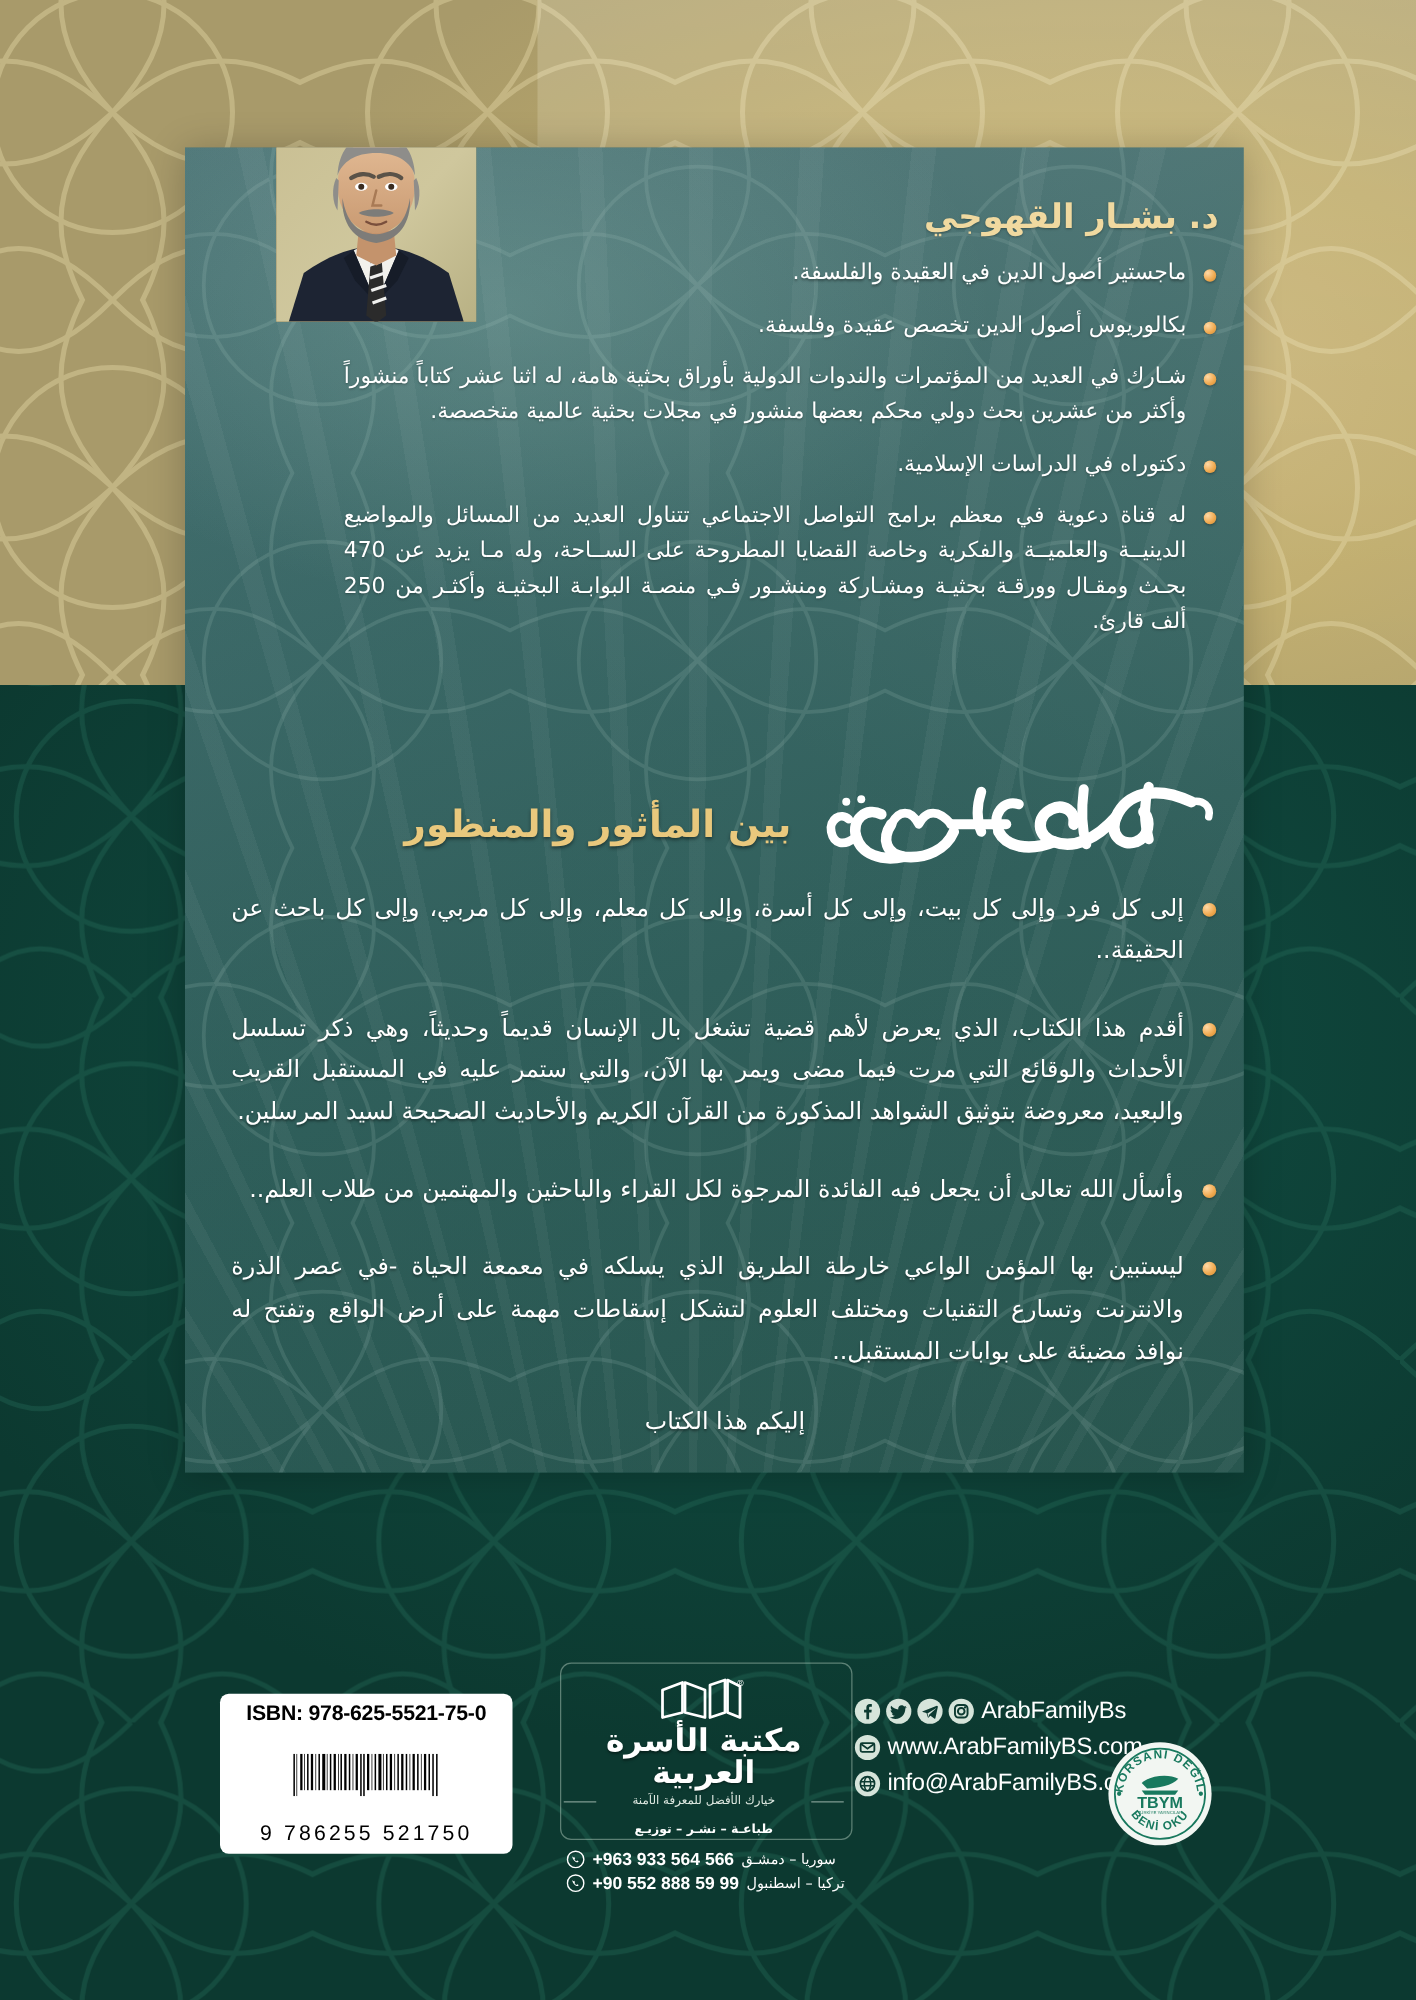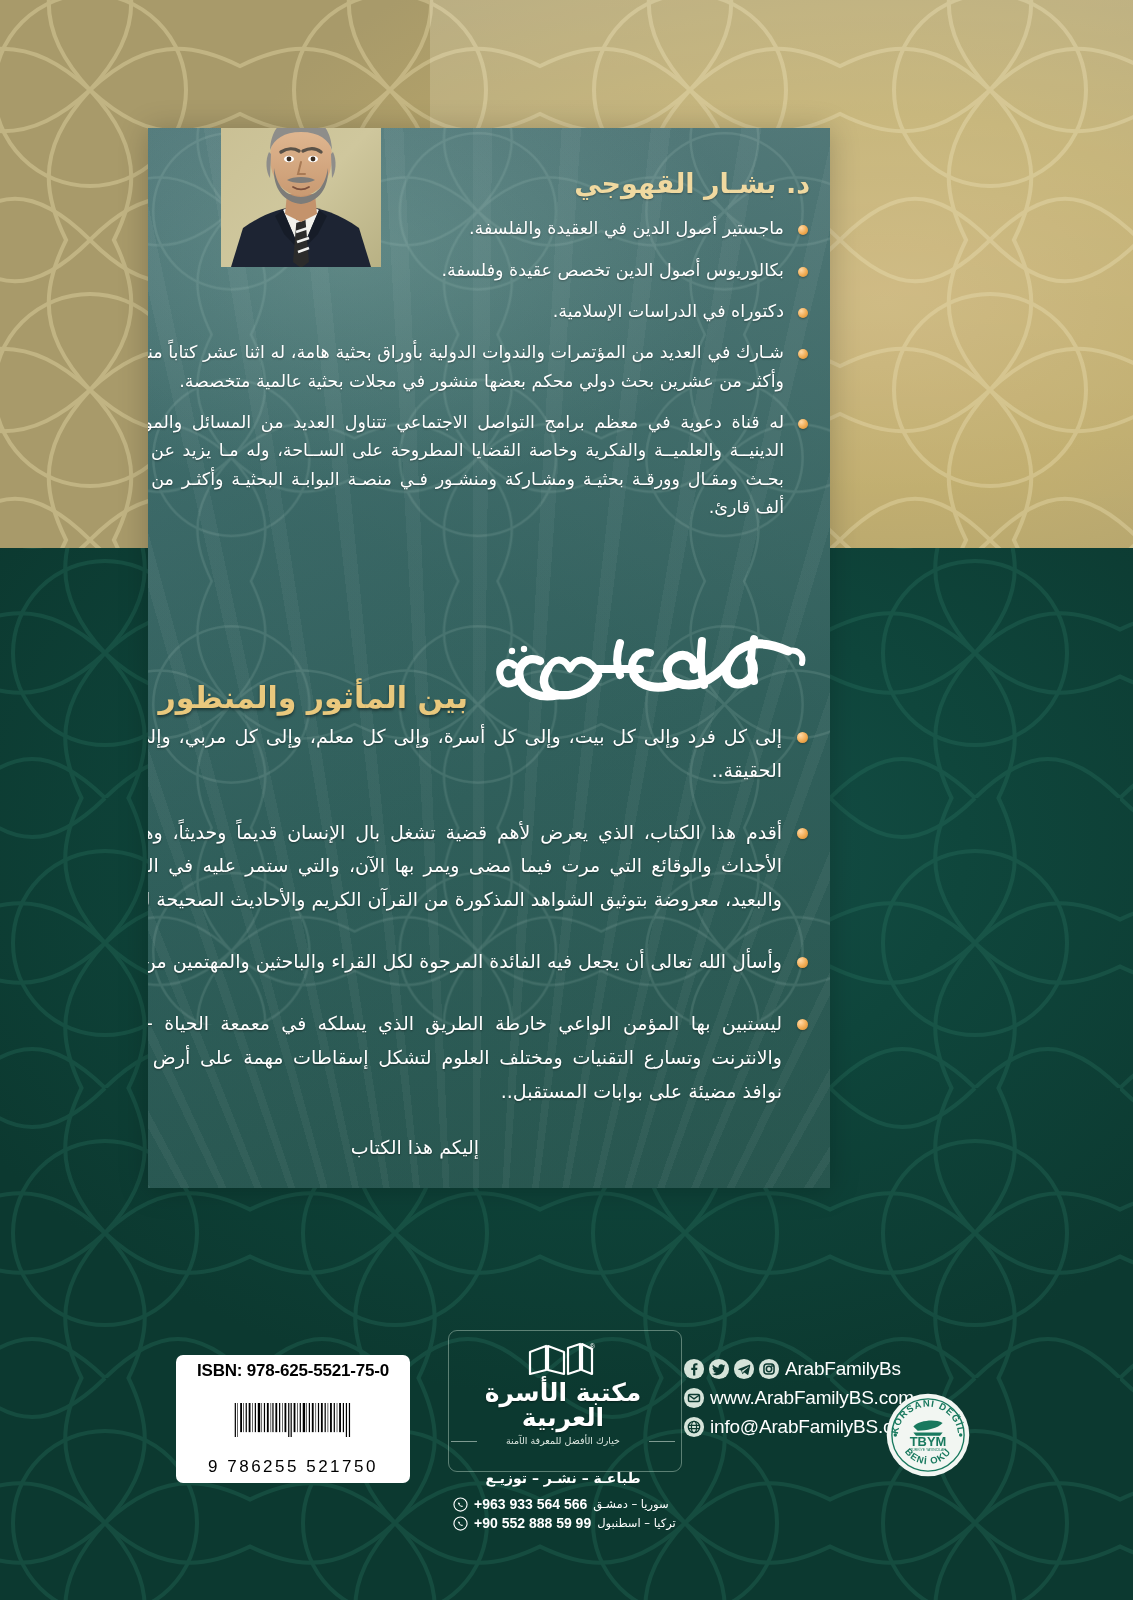--- a/index.html
+++ b/index.html
@@ -35,21 +35,21 @@
     position:absolute;left:0;top:548px;width:1133px;height:1052px;
     background:
       radial-gradient(ellipse 760px 560px at 55% 28%, #17514a 0%, #0f463c 45%, #0c3930 100%),
       #0d3a31;
     overflow:hidden;
   }
   .bot-pattern{position:absolute;inset:-40px;opacity:.5;}
 
   
   .inner-panel{
-    position:absolute;left:148px;top:128px;width:682px;height:1060px;
+    position:absolute;left:148px;top:118px;width:847px;height:1060px;
     background:
       linear-gradient(200deg,rgba(120,150,150,.30) 0%,rgba(60,110,110,.22) 45%,rgba(40,95,95,.18) 100%),
       linear-gradient(160deg,#4a7274 0%,#3b6765 30%,#2e5c57 60%,#265249 100%);
     box-shadow:0 2px 28px rgba(0,0,0,.22);
     overflow:hidden;
   }
   .ray-layer{
     position:absolute;left:-10%;top:-30%;width:120%;height:150%;
     background:
       repeating-conic-gradient(from 200deg at 48% 120%,
@@ -91,21 +91,21 @@
   ul.bullets li::before{
     content:"";position:absolute;right:2px;top:11px;
     width:10px;height:10px;border-radius:50%;
     background:radial-gradient(circle at 32% 30%,#ffd9a6,#f0a94f 58%,#d08a33);
     box-shadow:0 1px 2px rgba(0,0,0,.3);
   }
 
   
   .title-row{
     position:absolute;right:20px;top:495px;width:790px;
-    display:flex;align-items:flex-end;justify-content:flex-start;
+    display:flex;align-items:center;justify-content:flex-start;
     direction:rtl;gap:20px;
   }
   .calligraphy{flex:0 0 auto;}
   .calligraphy svg{display:block;}
   .subtitle{
     font-size:30px;font-weight:bold;color:#e9c87d;
     text-shadow:0 2px 3px rgba(0,0,0,.45);
     letter-spacing:.3px;white-space:nowrap;
   }
 
@@ -167,21 +167,21 @@
     font-size:9.5px;color:#dfe9e2;margin-top:5px;letter-spacing:.3px;
     position:relative;
   }
   .pub-tag::before,.pub-tag::after{
     content:"";position:absolute;top:50%;width:26px;height:1px;
     background:rgba(220,235,225,.55);
   }
   .pub-tag::before{right:-2px;}
   .pub-tag::after{left:-2px;}
   .pub-services{
-    font-size:14px;font-weight:bold;color:#fff;margin-top:24px;letter-spacing:1px;
+    font-size:10px;font-weight:bold;color:#fff;margin-top:12px;letter-spacing:1px;
   }
   .pub-box{
     position:absolute;left:448px;top:10px;width:232px;height:140px;
     border:1.4px solid rgba(190,215,200,.45);border-radius:9px;
   }
   .phones{margin-top:10px;}
   .phone-line{
     display:flex;align-items:center;justify-content:flex-end;
     gap:6px;margin-bottom:3px;direction:rtl;
   }
@@ -327,22 +327,22 @@
           <path d="M72 85 C 77 88, 83 88, 88 85" stroke="#7a4f3c" stroke-width="1.8" fill="none" stroke-linecap="round"></path>
         </g>
       </svg>
     </div>
 
     <div class="author-area">
       <div class="author-name">د. بشـار القهوجي</div>
       <ul class="bullets">
         <li>ماجستير أصول الدين في العقيدة والفلسفة.</li>
         <li>بكالوريوس أصول الدين تخصص عقيدة وفلسفة.</li>
+        <li>شـارك في العديد من المؤتمرات والندوات الدولية بأوراق بحثية هامة، له اثنا عشر كتاباً منشوراً وأكثر من عشرين بحث دولي محكم بعضها منشور في مجلات بحثية عالمية متخصصة.</li>
         <li>دكتوراه في الدراسات الإسلامية.</li>
-        <li>شـارك في العديد من المؤتمرات والندوات الدولية بأوراق بحثية هامة، له اثنا عشر كتاباً منشوراً وأكثر من عشرين بحث دولي محكم بعضها منشور في مجلات بحثية عالمية متخصصة.</li>
         <li>له قناة دعوية في معظم برامج التواصل الاجتماعي تتناول العديد من المسائل والمواضيع الدينيــة والعلميــة والفكرية وخاصة القضايا المطروحة على الســاحة، وله مـا يزيد عن 470 بحـث ومقـال وورقـة بحثيـة ومشـاركة ومنشـور فـي منصـة البوابـة البحثيـة وأكثـر من 250 ألف قارئ.</li>
       </ul>
     </div>
 
     <div class="title-row">
       <div class="calligraphy">
         <svg width="322" height="92" viewBox="0 0 322 92">
           <g fill="none" stroke="#ffffff" stroke-linecap="round" stroke-linejoin="round">
 
             <path d="M300 28 C 270 14, 248 22, 240 40 C 234 54, 244 64, 256 60 C 266 56, 268 44, 262 36" stroke-width="9"></path>

